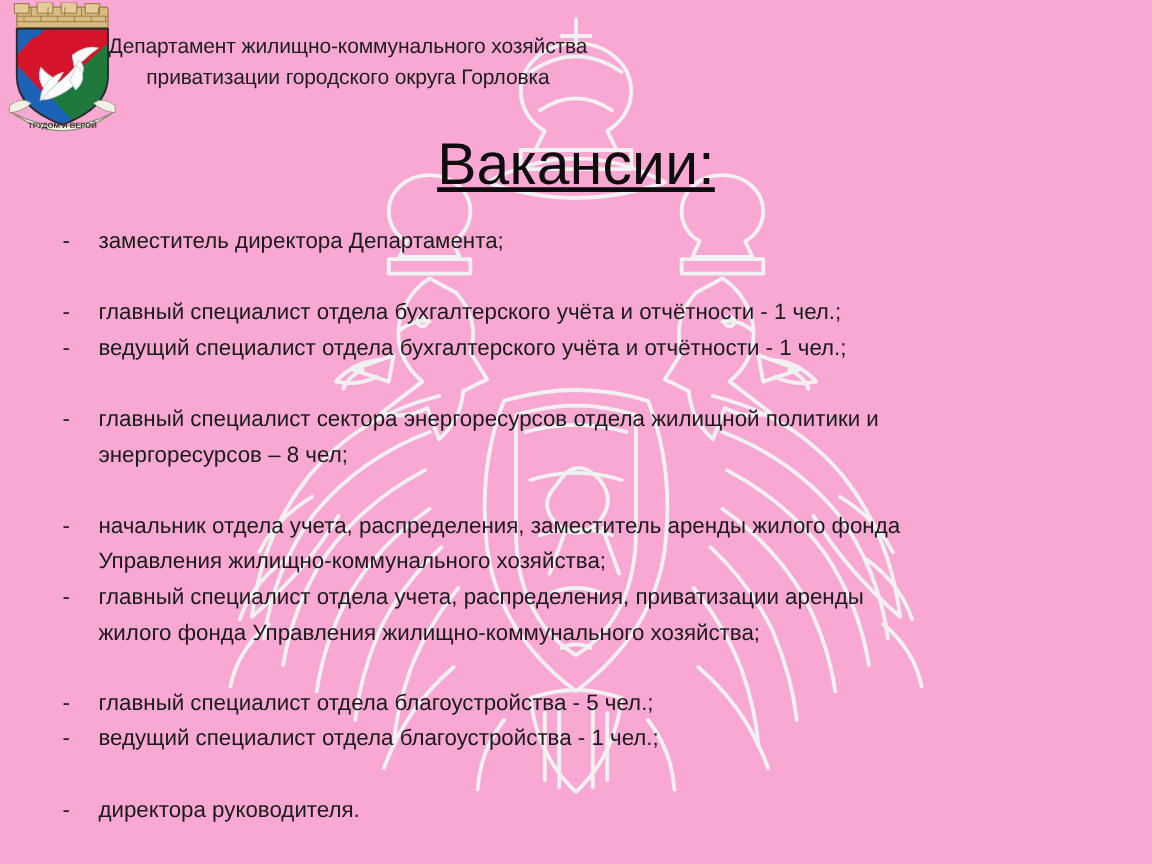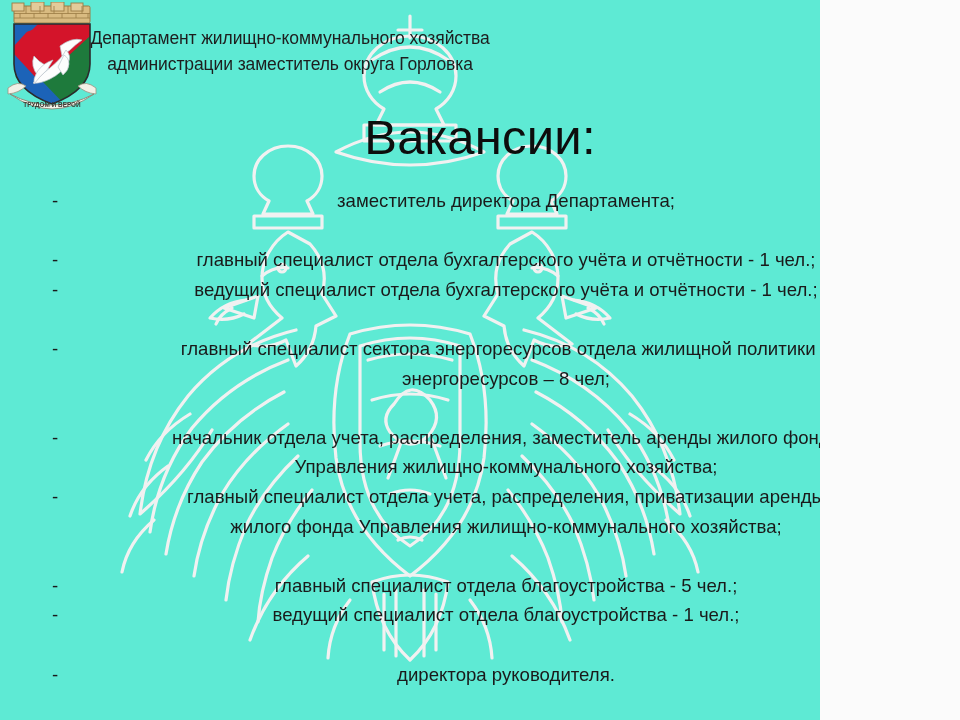--- a/index.html
+++ b/index.html
@@ -12,23 +12,23 @@
     height: 720px;
     overflow: hidden;
     background: #fbfbfb;
     font-family: "Liberation Sans", "DejaVu Sans", sans-serif;
     color: #1a1a1a;
     -webkit-font-smoothing: antialiased;
   }
 
   .slide {
     position: relative;
-    width: 820px;
+    width: 960px;
     height: 720px;
-    background: #5eead4;
+    background: #f9a8d4;
     overflow: hidden;
   }
 
   
   .watermark {
     position: absolute;
     left: 50%;
     top: 50%;
     transform: translate(-50%, -50%);
     width: 720px;
@@ -82,20 +82,21 @@
     left: 0;
     top: 108px;
     width: 960px;
     text-align: center;
     font-size: 49px;
     line-height: 58px;
     font-weight: 400;
     color: #0d0d0d;
     letter-spacing: 0.2px;
     z-index: 2;
+    text-decoration: underline;
   }
 
   
   .body-list {
     position: absolute;
     left: 50px;
     top: 186px;
     width: 880px;
     z-index: 2;
     font-size: 18.6px;
@@ -112,21 +113,20 @@
     position: absolute;
     left: 2px;
     top: 0;
     width: 22px;
     text-align: left;
     color: #1a1a1a;
   }
   .entry .txt {
     display: block;
     white-space: pre-wrap;
-    text-align: center;
   }
   .spacer {
     display: block;
     height: 29.6px;
   }
 </style>
 </head>
 <body>
 
 <div class="slide">
@@ -260,21 +260,21 @@
           <path d="M4 86 q10 -8 18 -2 q-7 7 -18 8z" fill="#f3f1e7" stroke="#9b9480" stroke-width="0.8"></path>
           <path d="M92 86 q-10 -8 -18 -2 q7 7 18 8z" fill="#f3f1e7" stroke="#9b9480" stroke-width="0.8"></path>
           <path d="M6 92 q42 22 84 0 q-42 30 -84 0z" fill="#f5f3ea" stroke="#8d8674" stroke-width="0.9"></path>
           <text x="48" y="105" font-family="'Liberation Sans', sans-serif" font-size="6.4" font-weight="700" fill="#3c3a33" text-anchor="middle">ТРУДОМ И ВЕРОЙ</text>
         </g>
       </svg>
     </div>
 
     <div class="header-text">
       <span class="ln">Департамент жилищно-коммунального хозяйства</span>
-      <span class="ln">администрации заместитель округа Горловка</span>
+      <span class="ln">приватизации городского округа Горловка</span>
     </div>
   </div>
 
   <div class="title">Вакансии:</div>
 
   <div class="body-list" id="vacancy-list">
       <div class="entry">
         <span class="dash">-</span>
         <span class="txt">заместитель директора Департамента;</span>
       </div>

